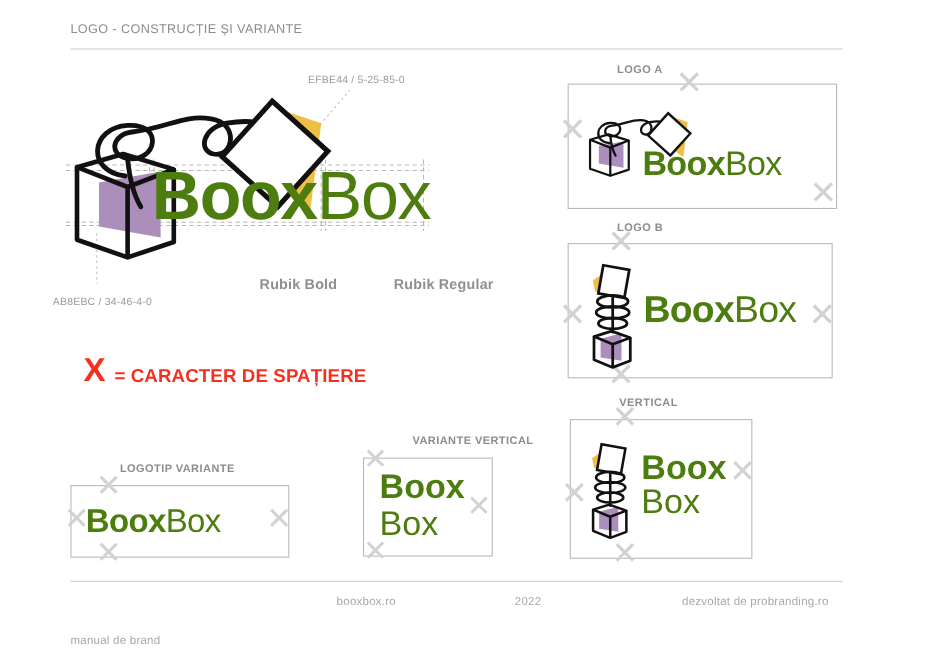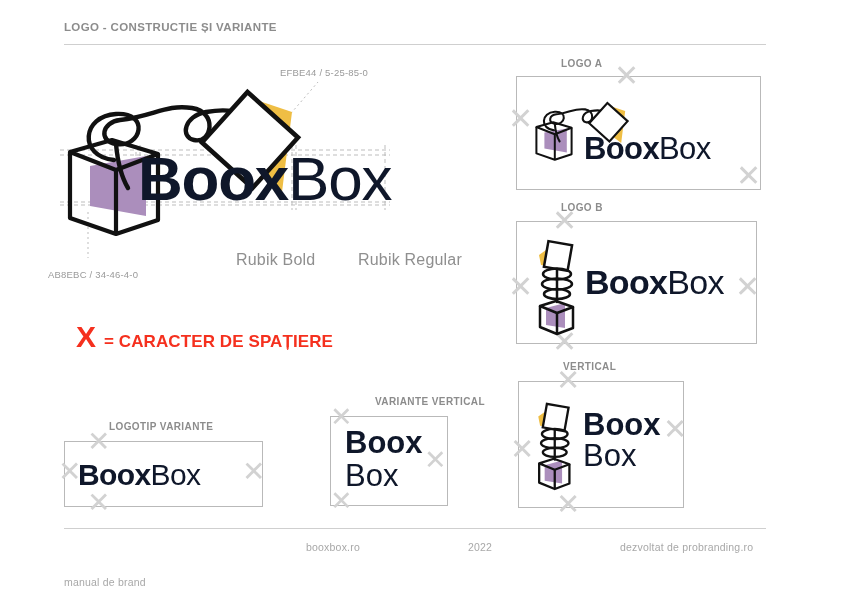--- a/index.html
+++ b/index.html
@@ -11,21 +11,21 @@
     position: relative;
     overflow: hidden;
     color: #999999;
   }
 
   
   #page { position:absolute; left:0; top:0; width:842px; height:596px; background:#fff; }
 
   .page-title {
     position:absolute; left:64px; top:21px;
-    font-size:11.5px; font-weight:bold; letter-spacing:.35px;
+    font-size:11.5px; font-weight:normal; letter-spacing:.35px;
     color:#8c8c8c; white-space:nowrap;text-align:right;
   }
   .header-rule {
     position:absolute; left:64px; top:44px; width:702px; height:1px;
     background:#cfcfcf;
   }
   .footer-rule {
     position:absolute; left:64px; top:528px; width:702px; height:1px;
     background:#cfcfcf;
   }
@@ -62,39 +62,39 @@
     user-select:none;
   }
 
   
   .anno {
     position:absolute;
     font-size:9.5px; color:#9a9a9a; white-space:nowrap; letter-spacing:.2px;
   }
   .fontlabel {
     position:absolute;
-    font-size:16px; font-weight:normal; color:#8f8f8f; white-space:nowrap;
+    font-size:13px; font-weight:bold; color:#8f8f8f; white-space:nowrap;
     letter-spacing:.2px;
     padding-left:28px;
   }
 
   
   .key-x {
     position:absolute; left:76px; top:322px;
     font-size:30px; font-weight:bold; color:#f5301e;
     line-height:1;
   }
   .key-text {
     position:absolute; left:104px; top:332px;
     font-size:17px; font-weight:bold; color:#f5301e; letter-spacing:.1px;
     white-space:nowrap;
   }
 
   
-  .wm { font-family:"Liberation Sans", sans-serif; color:#0f172a; white-space:nowrap; line-height:1; }
+  .wm { font-family:"Liberation Sans", sans-serif; color:#4d7c0f; white-space:nowrap; line-height:1; }
   .wm .b { font-weight:bold; letter-spacing:-0.02em; }
   .wm .r { font-weight:400; letter-spacing:-0.02em; }
 
   svg { display:block; overflow:visible; }
 </style>
 </head>
 <body>
 
 <div id="page">
 

